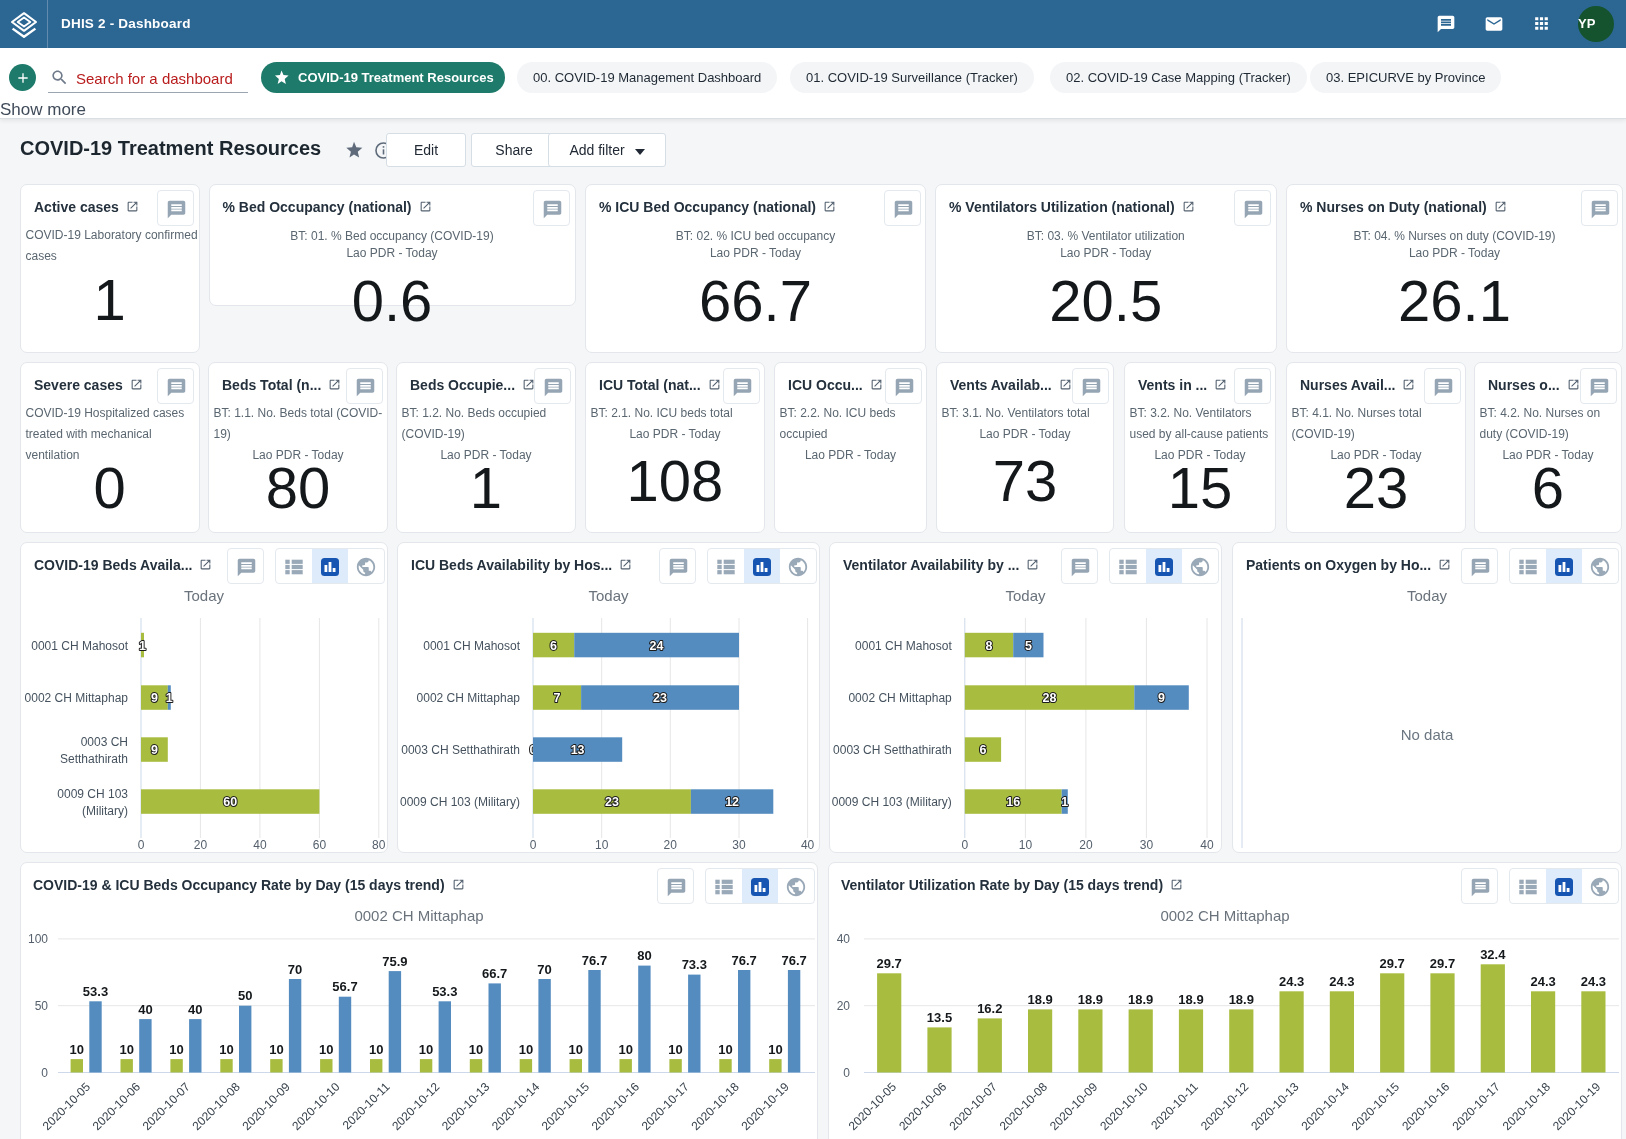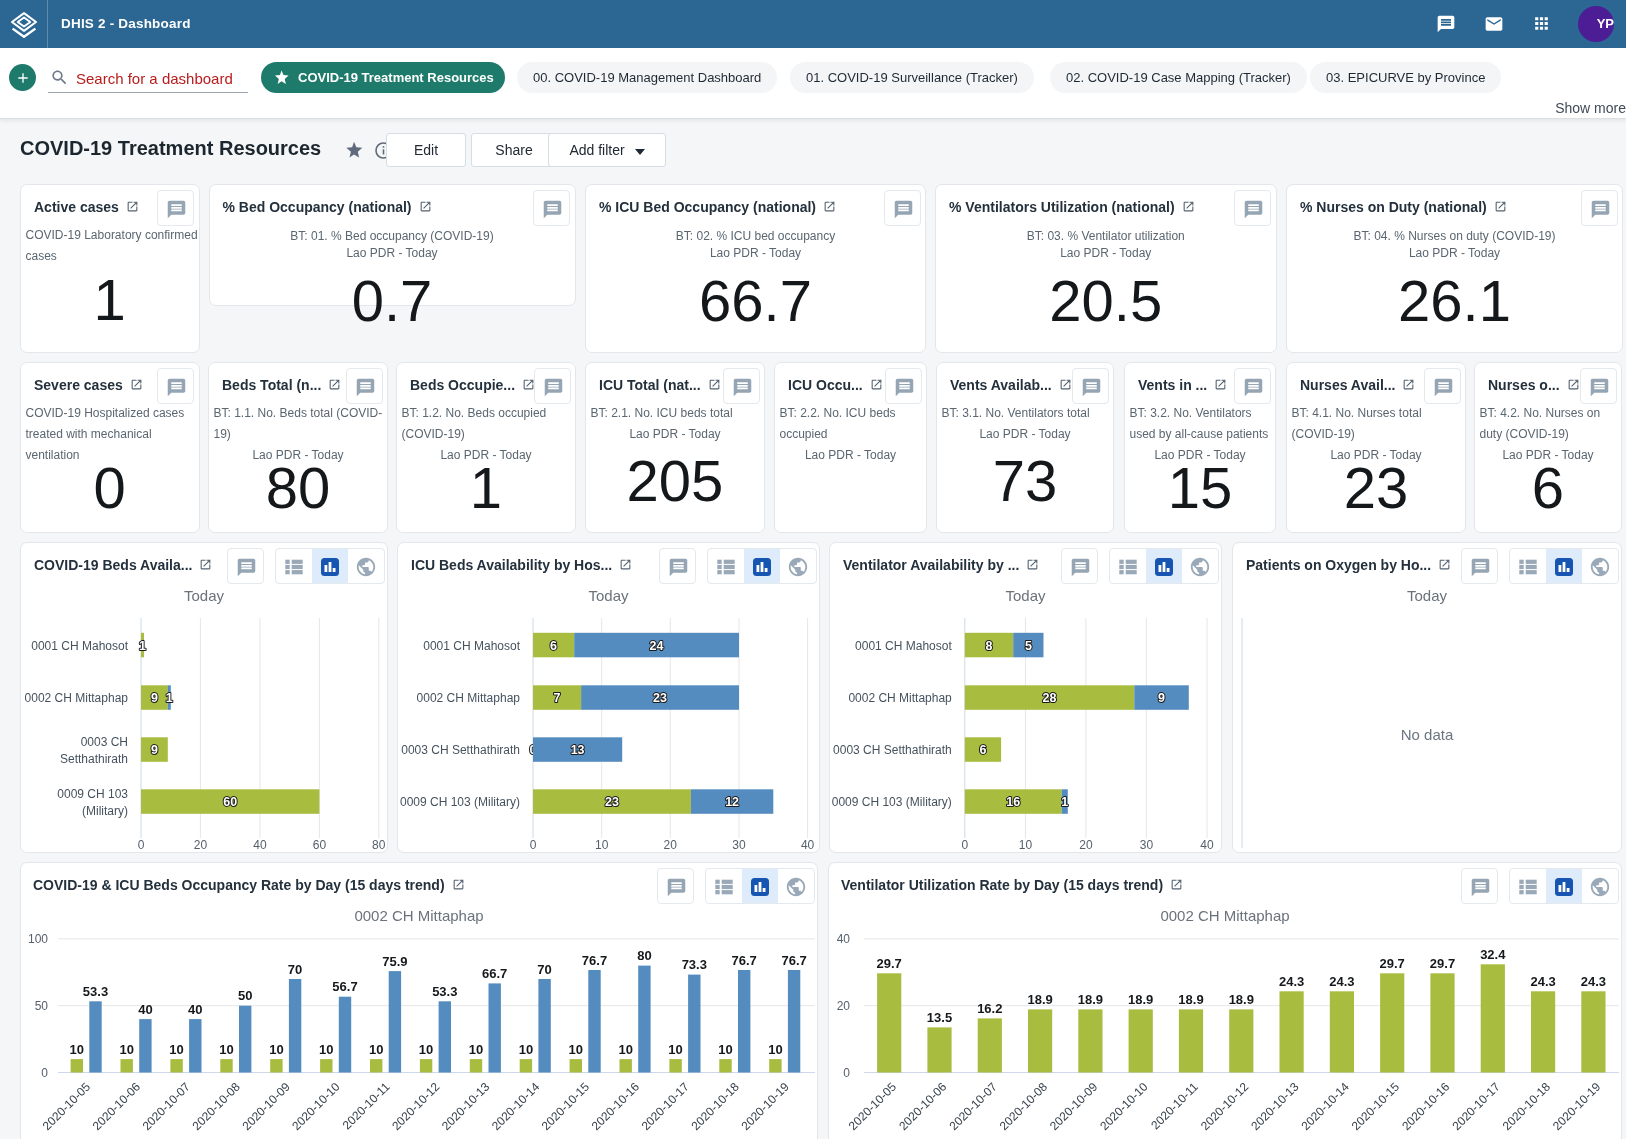--- a/index.html
+++ b/index.html
@@ -1,28 +1,28 @@
 <!DOCTYPE html>
 <html><head><meta charset="utf-8"><style>
 *{margin:0;padding:0;box-sizing:border-box}
 html,body{width:1626px;height:1139px;overflow:hidden;font-family:"Liberation Sans",sans-serif;background:#f4f6f8}
 .nav{position:absolute;left:0;top:0;width:1626px;height:48px;background:#2c6693}
 .nav .lg{position:absolute;left:10px;top:10px}
 .nav .sep{position:absolute;left:47px;top:0;width:1px;height:48px;background:rgba(255,255,255,0.25)}
 .nav .tt{position:absolute;left:61px;top:16px;color:#fff;font-size:13.5px;font-weight:bold;letter-spacing:.2px}
 .nico{position:absolute;top:14px}
-.avatar{position:absolute;left:1578px;top:6px;width:36px;height:36px;border-radius:50%;background:#4c1d95;color:#fff;font-size:13px;font-weight:bold;text-align:right;line-height:36px}
+.avatar{position:absolute;left:1578px;top:6px;width:36px;height:36px;border-radius:50%;background:#14532d;color:#fff;font-size:13px;font-weight:bold;text-align:left;line-height:36px}
 .chipbar{position:absolute;left:0;top:48px;width:1626px;height:71px;background:#fff;border-bottom:1px solid #dadfe4;box-shadow:0 2px 4px rgba(0,0,0,0.07)}
 .plus{position:absolute;left:9px;top:64px;width:27px;height:27px;border-radius:50%;background:#1e7b6b;color:#fff}
 .plus svg{position:absolute;left:5.5px;top:5.5px}
 .schline{position:absolute;left:48px;top:92px;width:200px;height:1px;background:#9aa5b1}
 .sph{position:absolute;left:76px;top:70px;font-size:15px;color:#b91c1c}
 .chip{position:absolute;top:62px;height:31px;border-radius:16px;background:#f3f5f7;color:#1f2933;font-size:13px;line-height:31px;padding:0 16px;white-space:nowrap}
 .chip.sel{background:#1e7b6b;color:#fff;font-weight:bold;padding:0 11px 0 37px}
-.showmore{position:absolute;left:0;top:100px;width:1626px;text-align:right;font-size:14px;color:#404b5a}
+.showmore{position:absolute;left:0;top:100px;width:1626px;text-align:left;font-size:17px;color:#404b5a}
 .h1{position:absolute;left:20px;top:137px;font-size:20px;font-weight:bold;color:#1c262e}
 .hico{position:absolute;top:140px}
 .btn{position:absolute;top:133px;height:34px;background:#fff;border:1px solid #d5dde5;border-radius:3px;font-size:14px;color:#212934;text-align:center;line-height:32px}
 .card{position:absolute;background:#fff;border:1px solid #e3e7eb;border-radius:7px}
 .ct{position:absolute;top:13.5px;font-size:14px;font-weight:bold;color:#24313d;white-space:nowrap}
 .ct .lk{margin-left:7px;vertical-align:-1px}
 .cmt{position:absolute;width:37px;height:36px;border:1px solid #e4e9ee;border-radius:4px;background:#fff}
 .cmt svg{position:absolute;left:8px;top:8px}
 .tgroup{position:absolute;height:36px;border:1px solid #e4e9ee;border-radius:4px;background:#fff;display:flex;overflow:hidden}
 .tile{width:36.7px;height:36px;position:relative}
@@ -110,21 +110,21 @@
         </svg></span></div>
     <div class="cmt" style="right:4.5px;top:4.5px">
       <svg width="21" height="21" viewBox="0 0 24 24" fill="#95a5b3">
         <path d="M20 2H4c-1.1 0-2 .9-2 2v18l4-4h14c1.1 0 2-.9 2-2V4c0-1.1-.9-2-2-2zm-2 12H6v-2h12v2zm0-3H6V9h12v2zm0-3H6V6h12v2z"></path>
       </svg>
     </div>
     <div class="sub tight">
       <div class="s1 ctr">BT: 01. % Bed occupancy (COVID-19)</div>
       <div class="s2">Lao PDR - Today</div>
     </div>
-    <div class="num" style="top:81.5px;font-size:58px">0.7</div>
+    <div class="num" style="top:81.5px;font-size:58px">0.6</div>
   </div>
 <div class="card" style="left:585px;top:184px;width:341px;height:169px">
     <div class="ct" style="left:13px">% ICU Bed Occupancy (national)<span class="lk"><svg width="13" height="13" viewBox="0 0 24 24" fill="#53616f">
           <path d="M19 19H5V5h7V3H5c-1.11 0-2 .9-2 2v14c0 1.1.89 2 2 2h14c1.1 0 2-.9 2-2v-7h-2v7zM14 3v2h3.59l-9.83 9.83 1.41 1.41L19 6.41V10h2V3h-7z"></path>
         </svg></span></div>
     <div class="cmt" style="right:4.5px;top:4.5px">
       <svg width="21" height="21" viewBox="0 0 24 24" fill="#95a5b3">
         <path d="M20 2H4c-1.1 0-2 .9-2 2v18l4-4h14c1.1 0 2-.9 2-2V4c0-1.1-.9-2-2-2zm-2 12H6v-2h12v2zm0-3H6V9h12v2zm0-3H6V6h12v2z"></path>
       </svg>
     </div>
@@ -214,21 +214,21 @@
         </svg></span></div>
     <div class="cmt" style="right:4.5px;top:4.5px">
       <svg width="21" height="21" viewBox="0 0 24 24" fill="#95a5b3">
         <path d="M20 2H4c-1.1 0-2 .9-2 2v18l4-4h14c1.1 0 2-.9 2-2V4c0-1.1-.9-2-2-2zm-2 12H6v-2h12v2zm0-3H6V9h12v2zm0-3H6V6h12v2z"></path>
       </svg>
     </div>
     <div class="sub">
       <div class="s1">BT: 2.1. No. ICU beds total</div>
       <div class="s2">Lao PDR - Today</div>
     </div>
-    <div class="num" style="top:83.5px;font-size:58px">205</div>
+    <div class="num" style="top:83.5px;font-size:58px">108</div>
   </div>
 <div class="card" style="left:774px;top:362px;width:153px;height:171px">
     <div class="ct" style="left:13px">ICU Occu...<span class="lk"><svg width="13" height="13" viewBox="0 0 24 24" fill="#53616f">
           <path d="M19 19H5V5h7V3H5c-1.11 0-2 .9-2 2v14c0 1.1.89 2 2 2h14c1.1 0 2-.9 2-2v-7h-2v7zM14 3v2h3.59l-9.83 9.83 1.41 1.41L19 6.41V10h2V3h-7z"></path>
         </svg></span></div>
     <div class="cmt" style="right:4.5px;top:4.5px">
       <svg width="21" height="21" viewBox="0 0 24 24" fill="#95a5b3">
         <path d="M20 2H4c-1.1 0-2 .9-2 2v18l4-4h14c1.1 0 2-.9 2-2V4c0-1.1-.9-2-2-2zm-2 12H6v-2h12v2zm0-3H6V9h12v2zm0-3H6V6h12v2z"></path>
       </svg>
     </div>

